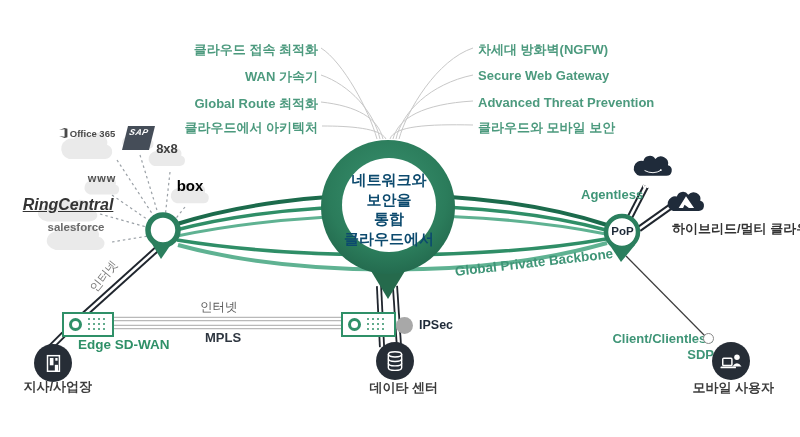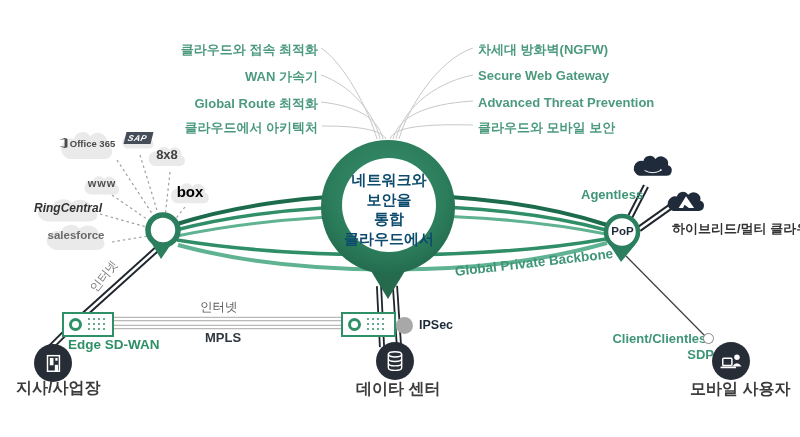--- a/index.html
+++ b/index.html
@@ -11,41 +11,41 @@
   .lbl{position:absolute;white-space:nowrap;}
   .toplbl{font-size:13px;font-weight:600;color:#4c9a7e;}
   .tl{text-align:right;width:150px;}
   .center-text{
     position:absolute;left:337px;top:170px;width:104px;text-align:center;
     font-size:15px;font-weight:700;color:#0c4a6e;line-height:19.5px;
   }
   .cloud{position:absolute;}
   .cloud .ctext{
     position:absolute;left:0;right:0;top:0;bottom:4px;display:flex;
-    align-items:center;justify-content:center;gap:2px;
+    justify-content:center;gap:2px;
   }
   .darkcloud .ctext{color:#fff;}
   .pop-label{
     position:absolute;left:606px;top:225px;width:33px;text-align:center;
     font-size:11.5px;font-weight:700;color:#1e2a38;
   }
   .devbox{
     position:absolute;height:21px;background:#fff;border:2px solid #2f9068;
     display:flex;align-items:center;padding-left:5px;gap:6px;box-sizing:content-box;
   }
   .ring{width:7px;height:7px;border:3px solid #2f9068;border-radius:50%;}
   .dots{display:grid;grid-template-columns:repeat(4,3px);grid-auto-rows:3px;gap:2px;}
   .dots span{width:2.4px;height:2.4px;background:#2f9068;border-radius:50%;}
   .darkcircle{
     position:absolute;width:38px;height:38px;border-radius:50%;background:#262d36;
     display:flex;align-items:center;justify-content:center;
   }
   .graycircle{position:absolute;width:17px;height:17px;border-radius:50%;background:#a8a8a8;}
   .smallcircle{position:absolute;width:9px;height:9px;border-radius:50%;background:#fff;border:1.5px solid #8a8a8a;}
-  .botlbl{font-size:16px;font-weight:600;color:#3c3c3c;text-align:right;}
+  .botlbl{font-size:13px;font-weight:600;color:#3c3c3c;text-align:right;}
   .greenlbl{color:#3f9577;font-weight:600;}
   .sapbadge{
     background:#454d58;color:#fff;font-style:italic;font-weight:700;font-size:8.5px;
     padding:1px 5px 1px 3px;transform:skewX(-14deg);letter-spacing:.5px;
   }
 </style>
 </head>
 <body>
 
 <div id="stage">
@@ -122,21 +122,21 @@
       <path d="M 149 239 L 161 259 L 174 240 Z" fill="#2b7f5e"></path>
       <circle cx="163" cy="230" r="15" fill="#ffffff" stroke="#2b7f5e" stroke-width="5.5"></circle>
     </g>
 
     <g>
       <path d="M 609 244 L 621 262 L 635 245 Z" fill="#2b7f5e"></path>
       <circle cx="622" cy="232" r="16" fill="#ffffff" stroke="#2b7f5e" stroke-width="4.5"></circle>
     </g>
   </svg>
 
-  <div class="lbl toplbl tl" style="left:168px;top:41px;">클라우드와 접속 최적화</div>
+  <div class="lbl toplbl tl" style="left:168px;top:41px;">클라우드 접속 최적화</div>
   <div class="lbl toplbl tl" style="left:168px;top:68px;">WAN 가속기</div>
   <div class="lbl toplbl tl" style="left:168px;top:95px;">Global Route 최적화</div>
   <div class="lbl toplbl tl" style="left:168px;top:119px;">클라우드에서 아키텍처</div>
   <div class="lbl toplbl" style="left:478px;top:41px;">차세대 방화벽(NGFW)</div>
   <div class="lbl toplbl" style="left:478px;top:68px;">Secure Web Gateway</div>
   <div class="lbl toplbl" style="left:478px;top:95px;">Advanced Threat Prevention</div>
   <div class="lbl toplbl" style="left:478px;top:119px;">클라우드와 모바일 보안</div>
 
   <div class="center-text">
     <div>네트워크와</div>
@@ -190,21 +190,21 @@
     </svg>
     <div class="ctext" style="font-size:15px;font-weight:700;color:#000000;">
       <span>box</span>
     </div>
   </div>
 
   <div class="cloud" style="left:32px;top:196px;width:72px;height:28px;">
     <svg width="72" height="28" viewBox="0 0 120 66" preserveAspectRatio="none">
       <path d="M25,60 h70 a14,14 0 0 0 4,-27.4 A19,19 0 0 0 66,16 a17,17 0 0 0 -31,5 A15,15 0 0 0 25,60 z" fill="#eaeaea"></path>
     </svg>
-    <div class="ctext" style="font-size:12px;font-weight:800;font-style:italic;color:#333;">
+    <div class="ctext" style="font-size:16px;font-weight:800;font-style:italic;color:#333;text-decoration:underline;">
       <span>RingCentral</span>
     </div>
   </div>
 
   <div class="cloud" style="left:41px;top:221px;width:70px;height:32px;">
     <svg width="70" height="32" viewBox="0 0 120 66" preserveAspectRatio="none">
       <path d="M25,60 h70 a14,14 0 0 0 4,-27.4 A19,19 0 0 0 66,16 a17,17 0 0 0 -31,5 A15,15 0 0 0 25,60 z" fill="#eaeaea"></path>
     </svg>
     <div class="ctext" style="font-size:11.5px;color:#6a6a6a;font-weight:600;">
       <span>salesforce</span>
@@ -247,21 +247,21 @@
         <span></span>
       <span></span>
         <span></span>
         <span></span>
         <span></span>
         <span></span>
         <span></span>
     </span>
   </div>
 
-  <div class="lbl greenlbl" style="left:68px;top:337px;font-size:13.5px;font-weight:700;color:#2f9068;text-align:right;">Edge SD-WAN</div>
+  <div class="lbl greenlbl" style="left:78px;top:337px;font-size:13.5px;font-weight:700;color:#2f9068;text-align:right;">Edge SD-WAN</div>
 
   <div class="darkcircle" style="left:34px;top:344px;">
     <svg width="22" height="22" viewBox="0 0 24 24">
       <rect x="6" y="4" width="13" height="17" fill="none" stroke="#fff" stroke-width="1.6"></rect>
       <rect x="8.5" y="6.5" width="4" height="8" fill="#fff"></rect>
       <rect x="14.5" y="6.5" width="2.5" height="3" fill="#fff"></rect>
       <rect x="14" y="14" width="3.5" height="7" fill="#fff"></rect>
     </svg>
   </div>
   <div class="lbl botlbl" style="left:16px;top:378px;width:76px;">지사/사업장</div>

